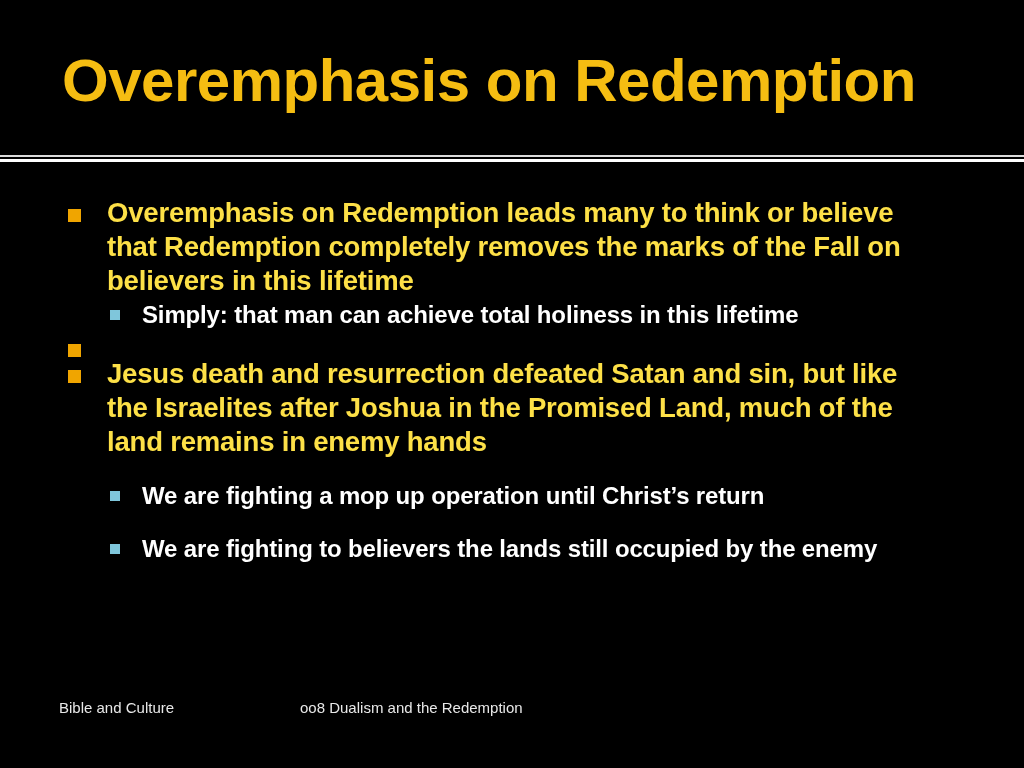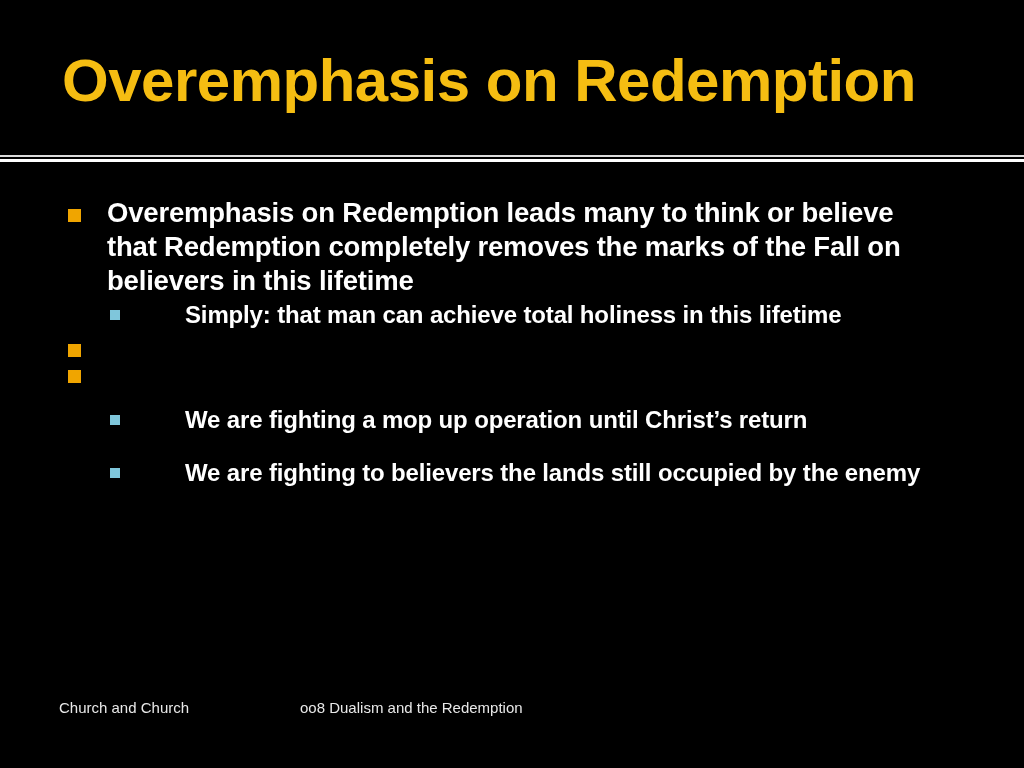--- a/index.html
+++ b/index.html
@@ -109,34 +109,33 @@
   li.lvl1 .marker {
     flex: 0 0 auto;
     width: 13px;
     height: 13px;
     background: #F0A500;
     margin-top: 13px;
     margin-right: 26px;
   }
   li.lvl1 .btext {
     flex: 1 1 auto;
-    color: #ffffff;
+    color: #fde047;
     font-family: "Liberation Sans", sans-serif;
     font-size: 27.5px;
     font-weight: bold;
     line-height: 34px;
     max-width: 830px;
     letter-spacing: -0.2px;
   }
 
   
   li.lvl2 {
     padding-left: 110px;
     margin-bottom: 0px;
-    gap: 43px;
   }
   li.lvl2 .marker {
     flex: 0 0 auto;
     width: 10px;
     height: 10px;
     background: #7FC6DB;
     margin-top: 12px;
     margin-right: 22px;
   }
   li.lvl2 .btext {
@@ -210,33 +209,34 @@
         <span class="marker"></span>
         <span class="btext">Simply: that man can achieve total holiness in this lifetime</span>
       </li>
 
       <li class="bullet-row lvl1">
         <span class="marker"></span>
       </li>
 
       <li class="bullet-row lvl1">
         <span class="marker"></span>
+        <span class="btext">Jesus death and resurrection defeated Satan and sin, but like the Israelites after Joshua in the Promised Land, much of the land remains in enemy hands</span>
       </li>
 
       <li class="bullet-row lvl2 gap-above">
         <span class="marker"></span>
         <span class="btext">We are fighting a mop up operation until Christ’s return</span>
       </li>
 
       <li class="bullet-row lvl2 gap-above">
         <span class="marker"></span>
         <span class="btext">We are fighting to believers the lands still occupied by the enemy</span>
       </li>
 
     </ul>
   </div>
 
   <div class="footer">
-    <div class="footer-left">Church and Church</div>
+    <div class="footer-left">Bible and Culture</div>
     <div class="footer-center">oo8 Dualism and the Redemption</div>
   </div>
 
 </div>
 
 </body></html>

